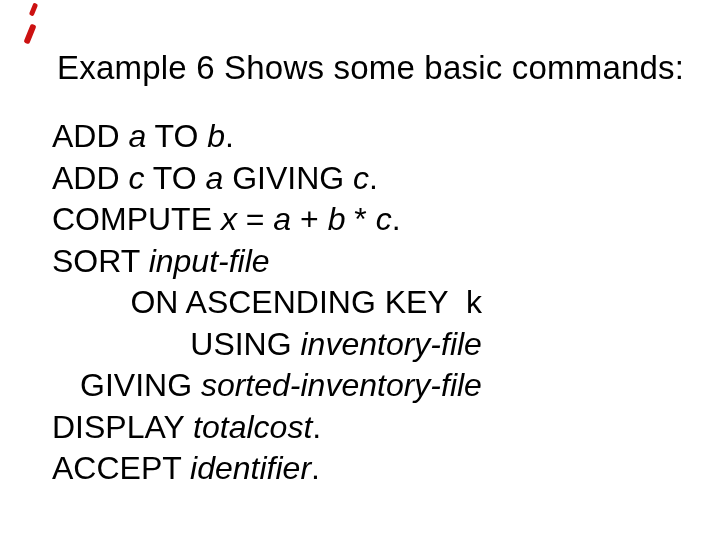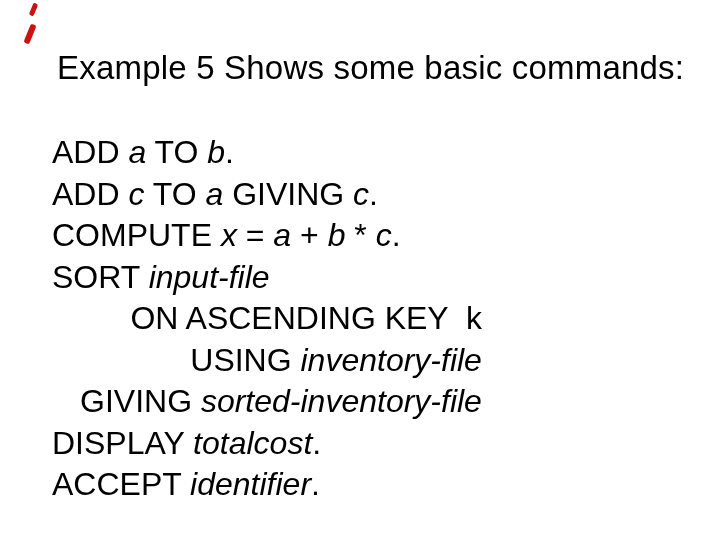--- a/index.html
+++ b/index.html
@@ -19,21 +19,21 @@
     margin: 0;
     font-size: 33px;
     font-weight: 400;
     letter-spacing: 0.2px;
     white-space: pre;
     color: #000000;
   }
   .code {
     position: absolute;
     left: 52px;
-    top: 132px;
+    top: 116px;
     font-size: 32px;
     line-height: 41.5px;
     white-space: pre;
   }
   .line { white-space: pre; }
   .line.indent { padding-left: 28px; text-align: right; }
   .it { font-style: italic; }
   .corner-marks { position: absolute; left: 0; top: 0; width: 60px; height: 60px; }
   .mark {
     position: absolute;
@@ -45,15 +45,15 @@
   .mark2 { left: 27px; top: 24px; height: 20px; width: 6px; }
 </style>
 </head>
 <body>
 
 <div class="slide">
   <div class="corner-marks">
     <span class="mark mark1" style="background: rgb(204, 17, 17);"></span>
     <span class="mark mark2" style="background: rgb(204, 17, 17);"></span>
   </div>
-  <h1 class="title">Example 5 Shows some basic commands:</h1>
+  <h1 class="title">Example 6 Shows some basic commands:</h1>
   <div class="code"><div class="line"><span>ADD </span><span class="it">a</span><span> TO </span><span class="it">b</span><span>.</span></div><div class="line"><span>ADD </span><span class="it">c</span><span> TO </span><span class="it">a</span><span> GIVING </span><span class="it">c</span><span>.</span></div><div class="line"><span>COMPUTE </span><span class="it">x</span><span> = </span><span class="it">a</span><span> + </span><span class="it">b</span><span> * </span><span class="it">c</span><span>.</span></div><div class="line"><span>SORT </span><span class="it">input-file</span></div><div class="line indent"><span>ON ASCENDING KEY  k</span></div><div class="line indent"><span>USING </span><span class="it">inventory-file</span></div><div class="line indent"><span>GIVING </span><span class="it">sorted-inventory-file</span></div><div class="line"><span>DISPLAY </span><span class="it">totalcost</span><span>.</span></div><div class="line"><span>ACCEPT </span><span class="it">identifier</span><span>.</span></div></div>
 </div>
 
 </body></html>

